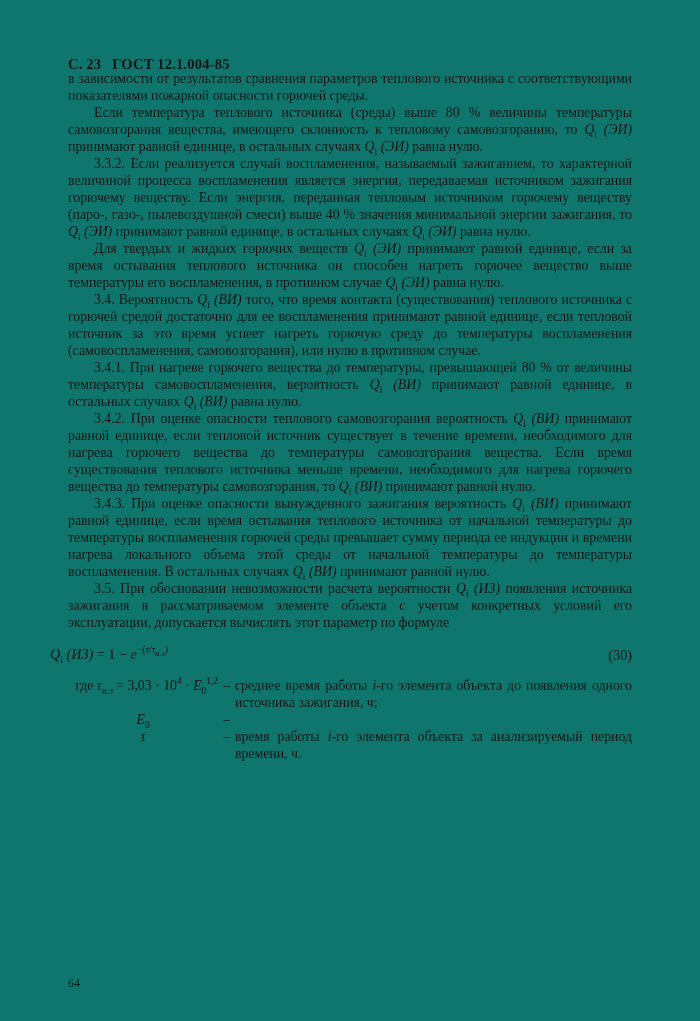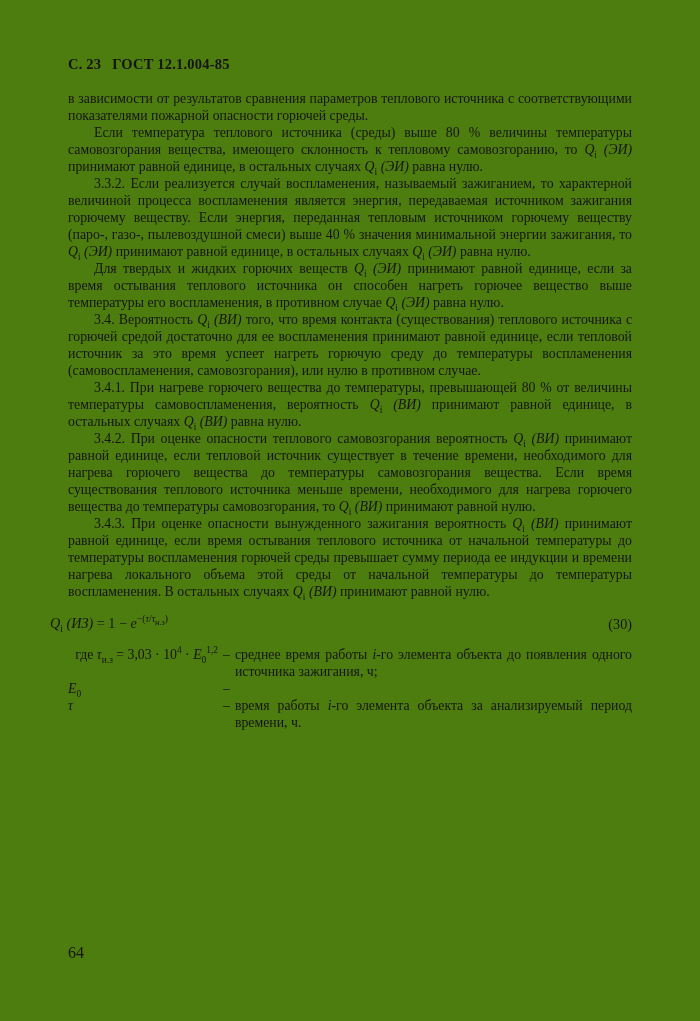--- a/index.html
+++ b/index.html
@@ -5,30 +5,30 @@
   html,body { margin:0; padding:0; }
   body {
     width:700px; height:1021px;
     background:#ffffff;
     position:relative;
     font-family:"Liberation Serif", serif;
     color:#151515;
     -webkit-font-smoothing:antialiased;
   }
   .page {
-    position:absolute; inset:0; background:#4d7c0f; overflow:hidden;padding-left:41px;
+    position:absolute; inset:0; background:#0f766e; overflow:hidden;padding-left:41px;
   }
   .doc-header {
     position:absolute; left:68px; top:56px;
     font-size:14.5px; font-weight:bold; letter-spacing:0.2px;
     white-space:nowrap;
   }
   .doc-header .hdr-part { margin-right:11px; }
   .body-text {
-    position:absolute; left:68px; top:90px; width:564px;
+    position:absolute; left:68px; top:70px; width:564px;
     font-size:13.8px; line-height:17px;
     text-align:justify;
     hyphens:auto;
     font-family:Liberation Serif, serif;
   }
   p.para { margin:0; padding:0; }
   p.indent { text-indent:26px; }
   sub, sup { font-size:68%; line-height:0; }
   sup sub { font-size:85%; }
   i { font-style:italic; }
@@ -38,28 +38,28 @@
     text-align:left;
     font-size:14.2px;
     text-indent:0;
   }
   .formula-expr { display:inline-block; transform:translateX(-18px); }
   .formula-num { position:absolute; right:0; top:1px; }
   .where-block { margin:0; }
   .where-row { display:flex; align-items:baseline; }
   .where-term {
     flex:0 0 150px; width:150px;
-    text-align:left; white-space:nowrap;
+    text-align:center; white-space:nowrap;
   }
   .where-term.lead { text-align:right; }
   .where-dash { flex:0 0 auto; padding:0 5px 0 5px; }
   .where-def { flex:1 1 auto; text-align:justify; }
   .page-number {
-    position:absolute; left:68px; top:944px;
-    font-size:16px;
+    position:absolute; left:68px; top:976px;
+    font-size:12px;
     font-family:Liberation Serif, serif;
   }
 </style>
 </head>
 <body>
 
 <div class="page">
 
   <div class="doc-header">
     <span class="hdr-part">С. 23</span><span>ГОСТ 12.1.004-85</span>
@@ -68,20 +68,21 @@
   <div class="body-text">
 
     <p class="para">в зависимости от результатов сравнения параметров теплового источника с соответствующими показателями пожарной опасности горючей среды.</p>
     <p class="para indent">Если температура теплового источника (среды) выше 80 % величины температуры самовозгорания вещества, имеющего склонность к тепловому самовозгоранию, то <i>Q</i><sub>i</sub> <i>(ЭИ)</i> принимают равной единице, в остальных случаях <i>Q</i><sub>i</sub> <i>(ЭИ)</i> равна нулю.</p>
     <p class="para indent">3.3.2. Если реализуется случай воспламенения, называемый зажиганием, то характерной величиной процесса воспламенения является энергия, передаваемая источником зажигания горючему веществу. Если энергия, переданная тепловым источником горючему веществу (паро-, газо-, пылевоздушной смеси) выше 40 % значения минимальной энергии зажигания, то <i>Q</i><sub>i</sub> <i>(ЭИ)</i> принимают равной единице, в остальных случаях <i>Q</i><sub>i</sub> <i>(ЭИ)</i> равна нулю.</p>
     <p class="para indent">Для твердых и жидких горючих веществ <i>Q</i><sub>i</sub> <i>(ЭИ)</i> принимают равной единице, если за время остывания теплового источника он способен нагреть горючее вещество выше температуры его воспламенения, в противном случае <i>Q</i><sub>i</sub> <i>(ЭИ)</i> равна нулю.</p>
     <p class="para indent">3.4. Вероятность <i>Q</i><sub>i</sub> <i>(ВИ)</i> того, что время контакта (существования) теплового источника с горючей средой достаточно для ее воспламенения принимают равной единице, если тепловой источник за это время успеет нагреть горючую среду до температуры воспламенения (самовоспламенения, самовозгорания), или нулю в противном случае.</p>
     <p class="para indent">3.4.1. При нагреве горючего вещества до температуры, превышающей 80 % от величины температуры самовоспламенения, вероятность <i>Q</i><sub>i</sub> <i>(ВИ)</i> принимают равной единице, в остальных случаях <i>Q</i><sub>i</sub> <i>(ВИ)</i> равна нулю.</p>
     <p class="para indent">3.4.2. При оценке опасности теплового самовозгорания вероятность <i>Q</i><sub>i</sub> <i>(ВИ)</i> принимают равной единице, если тепловой источник существует в течение времени, необходимого для нагрева горючего вещества до температуры самовозгорания вещества. Если время существования теплового источника меньше времени, необходимого для нагрева горючего вещества до температуры самовозгорания, то <i>Q</i><sub>i</sub> <i>(ВИ)</i> принимают равной нулю.</p>
     <p class="para indent">3.4.3. При оценке опасности вынужденного зажигания вероятность <i>Q</i><sub>i</sub> <i>(ВИ)</i> принимают равной единице, если время остывания теплового источника от начальной температуры до температуры воспламенения горючей среды превышает сумму периода ее индукции и времени нагрева локального объема этой среды от начальной температуры до температуры воспламенения. В остальных случаях <i>Q</i><sub>i</sub> <i>(ВИ)</i> принимают равной нулю.</p>
+    <p class="para indent">3.5. При обосновании невозможности расчета вероятности <i>Q</i><sub>i</sub> <i>(ИЗ)</i> появления источника зажигания в рассматриваемом элементе объекта с учетом конкретных условий его эксплуатации, допускается вычислять этот параметр по формуле</p>
 
     <div class="formula-row">
       <span class="formula-expr"><i>Q</i><sub>i</sub> <i>(ИЗ)</i> = 1 − <i>e</i><sup>−(<i>τ</i>/<i>τ</i><sub>н.з</sub>)</sup></span>
       <span class="formula-num">(30)</span>
     </div>
 
     <div class="where-block">
       <div class="where-row">
         <span class="where-term lead">где <i>τ</i><sub>и.з</sub> = 3,03 · 10<sup>4</sup> · <i>E</i><sub>0</sub><sup>1,2</sup></span>
         <span class="where-dash">–</span>

